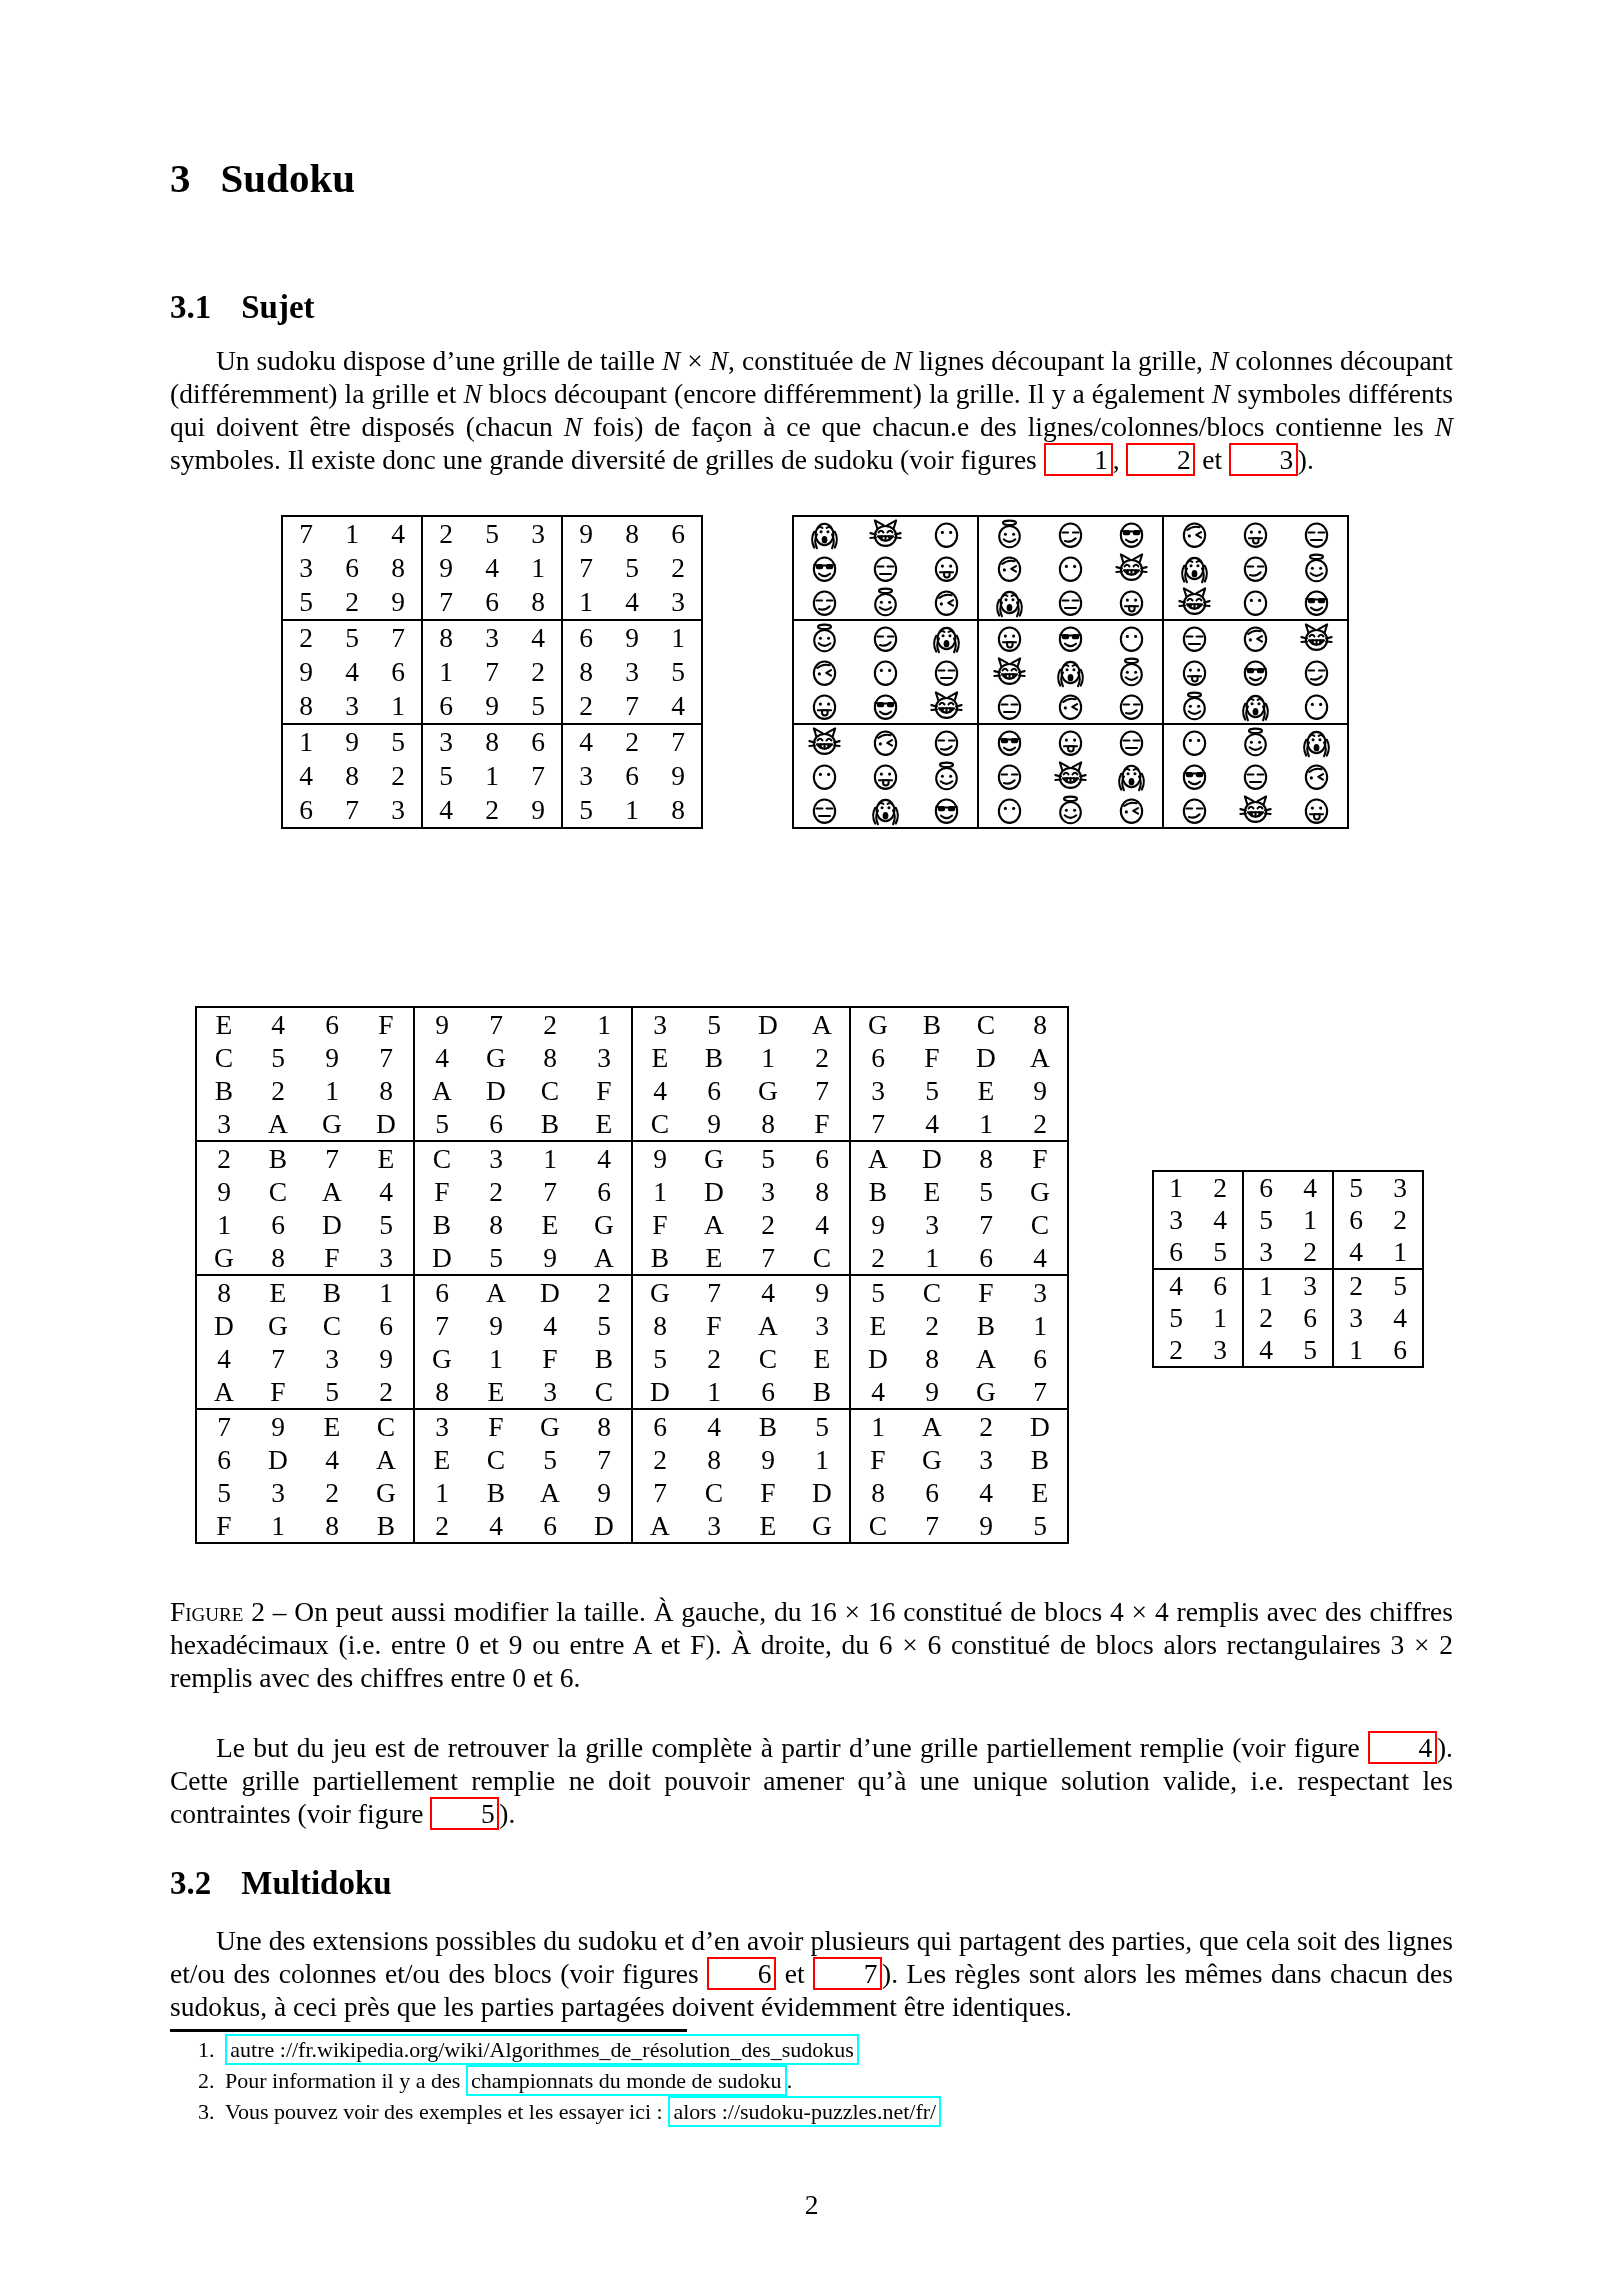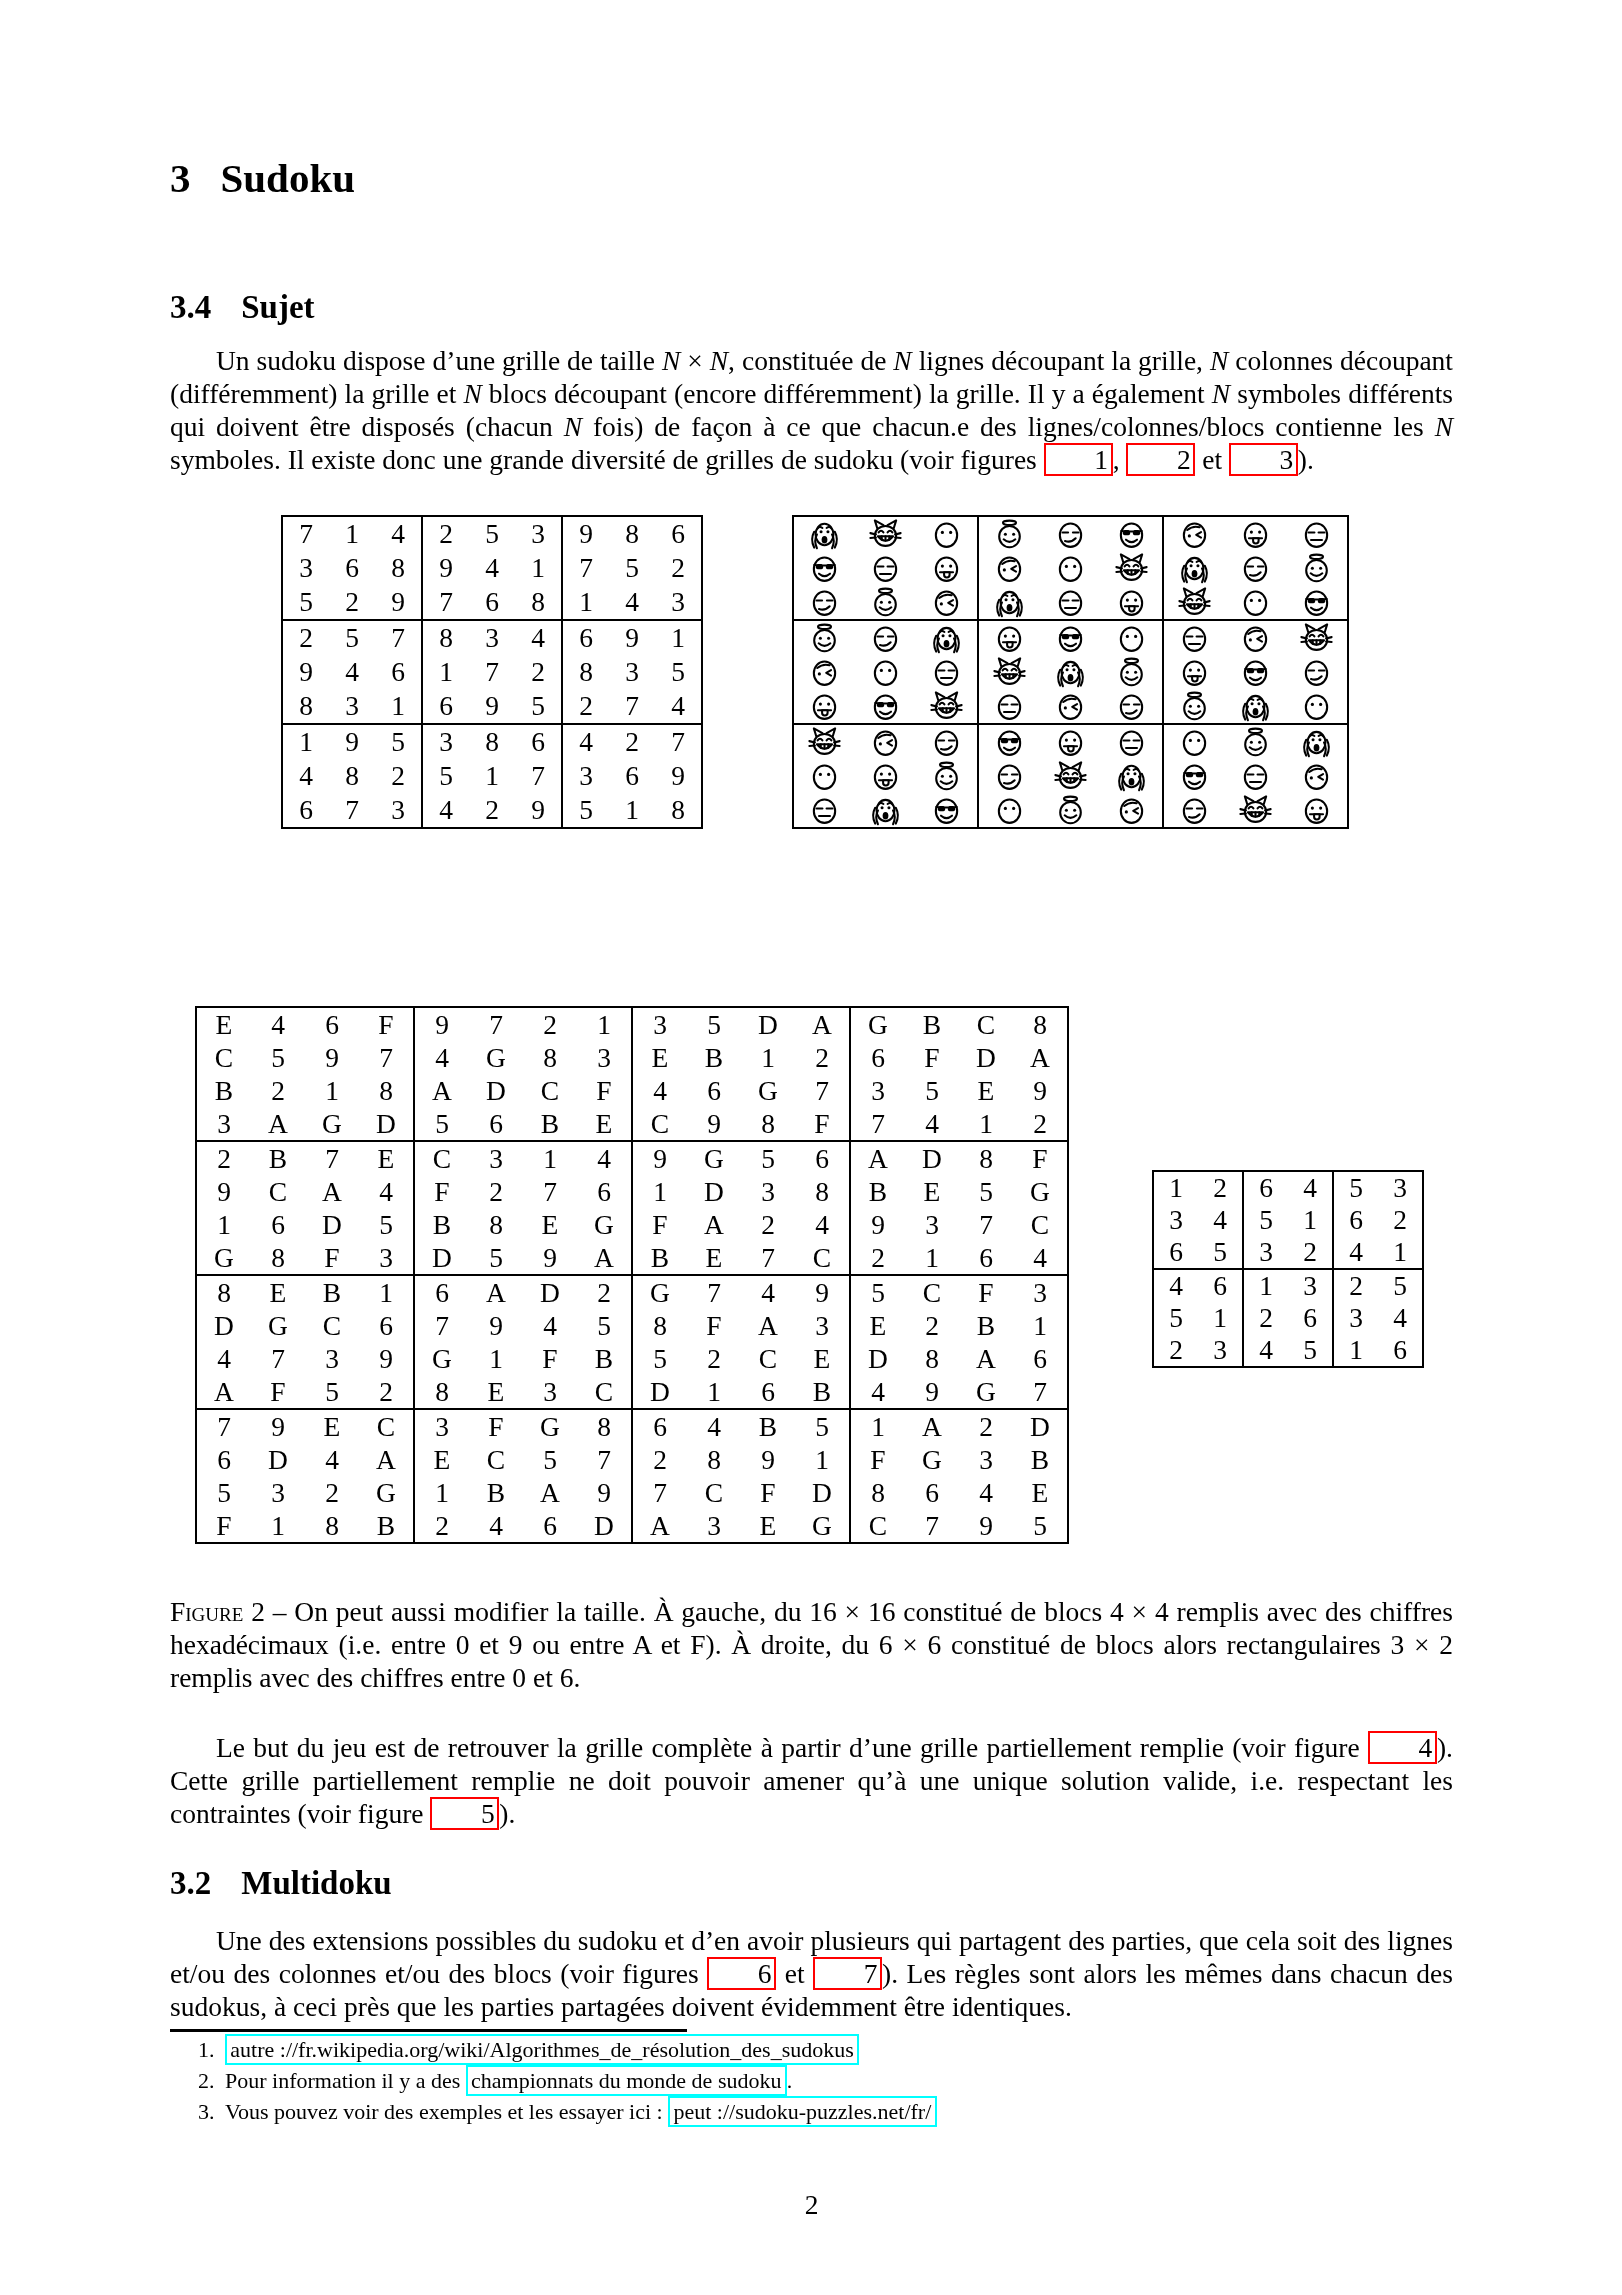--- a/index.html
+++ b/index.html
@@ -30,21 +30,21 @@
   .pagenum{font-size:27.5px;text-align:center;width:1623px;}
 </style>
 </head>
 <body>
 
 <div class="page">
 
   <h1 class="abs h1" style="left:170px;top:154px;"><span class="sec-num">3</span><span>Sudoku</span></h1>
 
 
-  <h2 class="abs h2" style="left:170px;top:289px;"><span class="sec-num">3.4</span><span>Sujet</span></h2>
+  <h2 class="abs h2" style="left:170px;top:289px;"><span class="sec-num">3.1</span><span>Sujet</span></h2>
 
   <p class="abs body-text indent" style="left:170px;top:344px;">Un sudoku dispose d’une grille de taille <i>N</i> × <i>N</i>, constituée de <i>N</i> lignes découpant la grille, <i>N</i> colonnes découpant (différemment) la grille et <i>N</i> blocs découpant (encore différemment) la grille. Il y a également <i>N</i> symboles différents qui doivent être disposés (chacun <i>N</i> fois) de façon à ce que chacun.e des lignes/colonnes/blocs contienne les <i>N</i> symboles. Il existe donc une grande diversité de grilles de sudoku (voir figures <span class="figref">1</span>, <span class="figref">2</span> et <span class="figref">3</span>).</p>
 
   <div class="abs sudoku" style="left: 281px; top: 515px; grid-template-columns: repeat(3, max-content);">
       <div class="block" style="grid-template-columns: repeat(3, 46px);">
         <div class="cell" style="width: 46px; height: 34px;">7</div>
         <div class="cell" style="width: 46px; height: 34px;">1</div>
         <div class="cell" style="width: 46px; height: 34px;">4</div>
         <div class="cell" style="width: 46px; height: 34px;">3</div>
         <div class="cell" style="width: 46px; height: 34px;">6</div>
@@ -1494,19 +1494,19 @@
 
   <h2 class="abs h2" style="left:170px;top:1865px;"><span class="sec-num">3.2</span><span>Multidoku</span></h2>
 
   <p class="abs body-text indent" style="left:170px;top:1924px;">Une des extensions possibles du sudoku et d’en avoir plusieurs qui partagent des parties, que cela soit des lignes et/ou des colonnes et/ou des blocs (voir figures <span class="figref">6</span> et <span class="figref">7</span>). Les règles sont alors les mêmes dans chacun des sudokus, à ceci près que les parties partagées doivent évidemment être identiques.</p>
 
   <div class="abs rule" style="left:170px;top:2029px;width:517px;height:2.6px;"></div>
 
   <div class="abs" style="left:198px;top:2034px;">
     <div class="fn"><span class="fn-num">1.</span><span><span class="linkbox">autre ://fr.wikipedia.org/wiki/Algorithmes_de_résolution_des_sudokus</span></span></div>
     <div class="fn"><span class="fn-num">2.</span><span>Pour information il y a des <span class="linkbox">championnats du monde de sudoku</span>.</span></div>
-    <div class="fn"><span class="fn-num">3.</span><span>Vous pouvez voir des exemples et les essayer ici : <span class="linkbox">peut ://sudoku-puzzles.net/fr/</span></span></div>
+    <div class="fn"><span class="fn-num">3.</span><span>Vous pouvez voir des exemples et les essayer ici : <span class="linkbox">alors ://sudoku-puzzles.net/fr/</span></span></div>
   </div>
 
   <div class="abs pagenum" style="left:0;top:2189px;">2</div>
 
 </div>
 
 
 </body></html>

